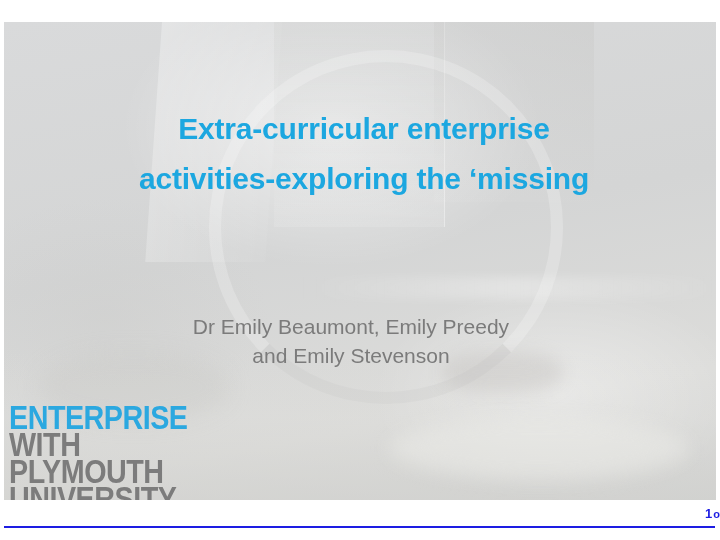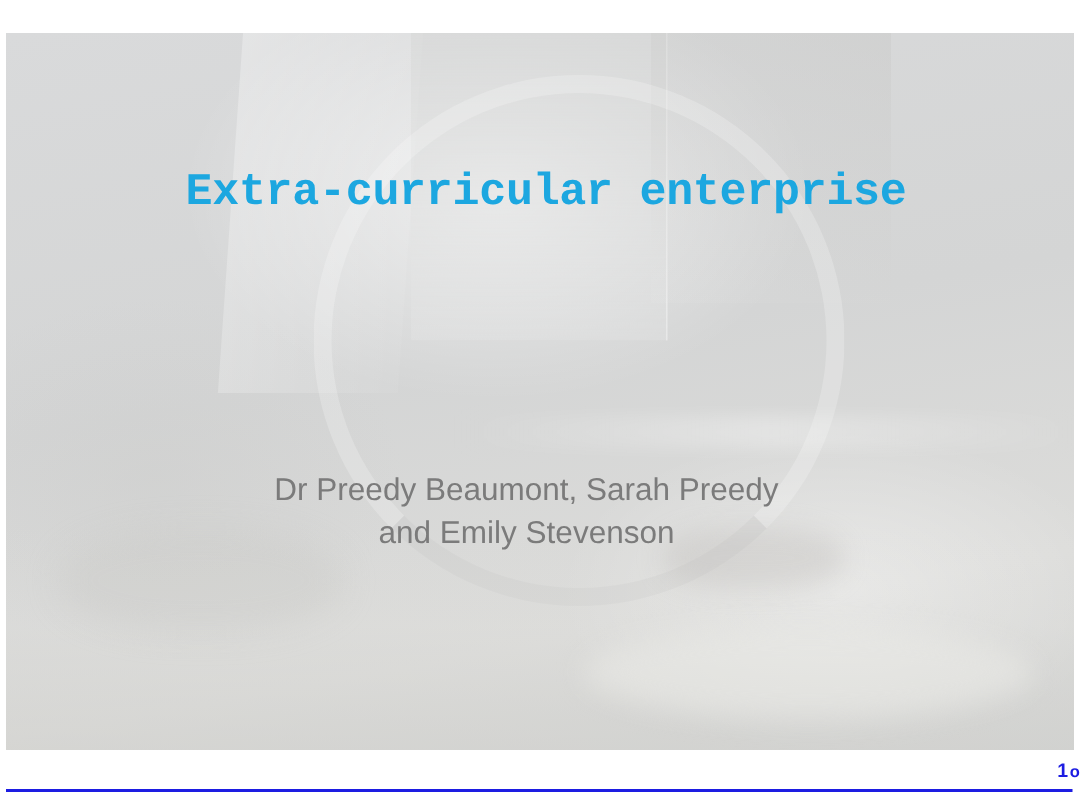--- a/index.html
+++ b/index.html
@@ -119,21 +119,21 @@
   #title-block {
     position: absolute;
     left: 60px;
     top: 82px;
     width: 600px;
     text-align: center;
     z-index: 4;
   }
   .title-line {
     color: #1ca7e0;
-    font-family: Liberation Mono, monospace;
+    font-family: Liberation Sans, sans-serif;
     font-weight: bold;
     font-size: 30px;
     line-height: 50px;
     letter-spacing: -0.2px;
     white-space: nowrap;
   }
 
   
   #byline-block {
     position: absolute;
@@ -227,27 +227,34 @@
       <div class="arc"></div>
       <div class="streak"></div>
       <div class="ground"></div>
       <div class="blur-shape-1"></div>
       <div class="blur-shape-2"></div>
       <div class="blur-shape-3"></div>
     </div>
 
     <div id="title-block">
       <div class="title-line">Extra-curricular enterprise</div>
+      <div class="title-line">activities-exploring the ‘missing</div>
     </div>
 
     <div id="byline-block">
-      <div class="author-line">Dr Preedy Beaumont, Sarah Preedy</div>
+      <div class="author-line">Dr Emily Beaumont, Emily Preedy</div>
       <div class="author-line">and Emily Stevenson</div>
     </div>
 
+    <div id="logo">
+      <div class="logo-line accent">ENTERPRISE</div>
+      <div class="logo-line muted">WITH</div>
+      <div class="logo-line muted">PLYMOUTH</div>
+      <div class="logo-line muted">UNIVERSITY</div>
+    </div>
 
   </div>
 
   <div id="footer">
     <div id="page-indicator"><span>1</span><span class="sep">of</span><span>20</span></div>
     <div id="footer-rule"></div>
   </div>
 
 </div>
 

